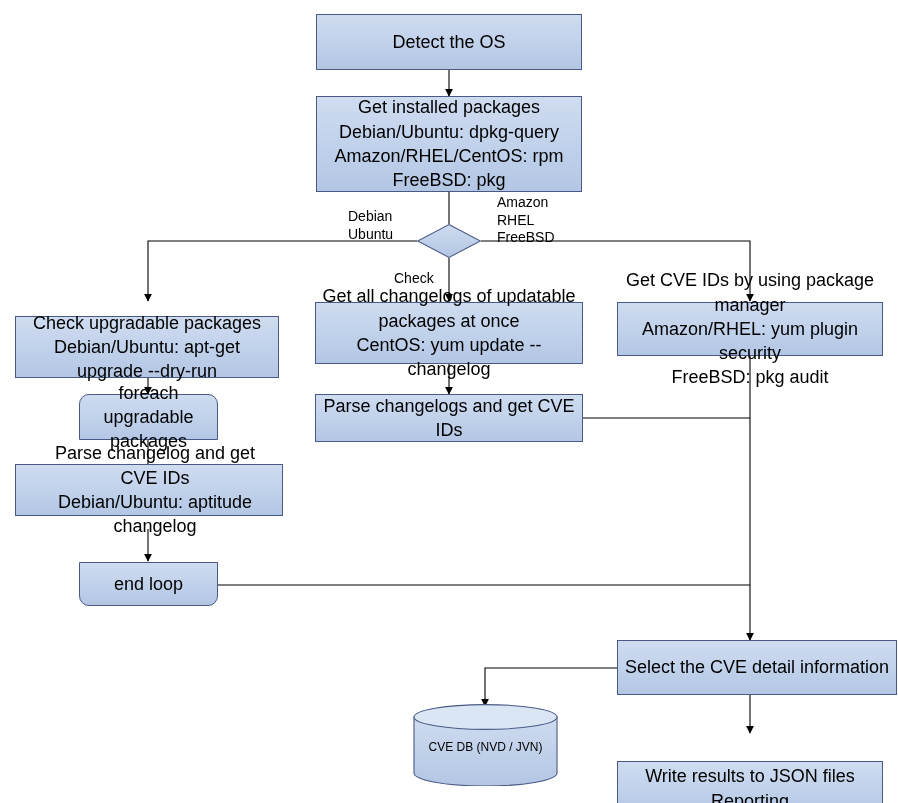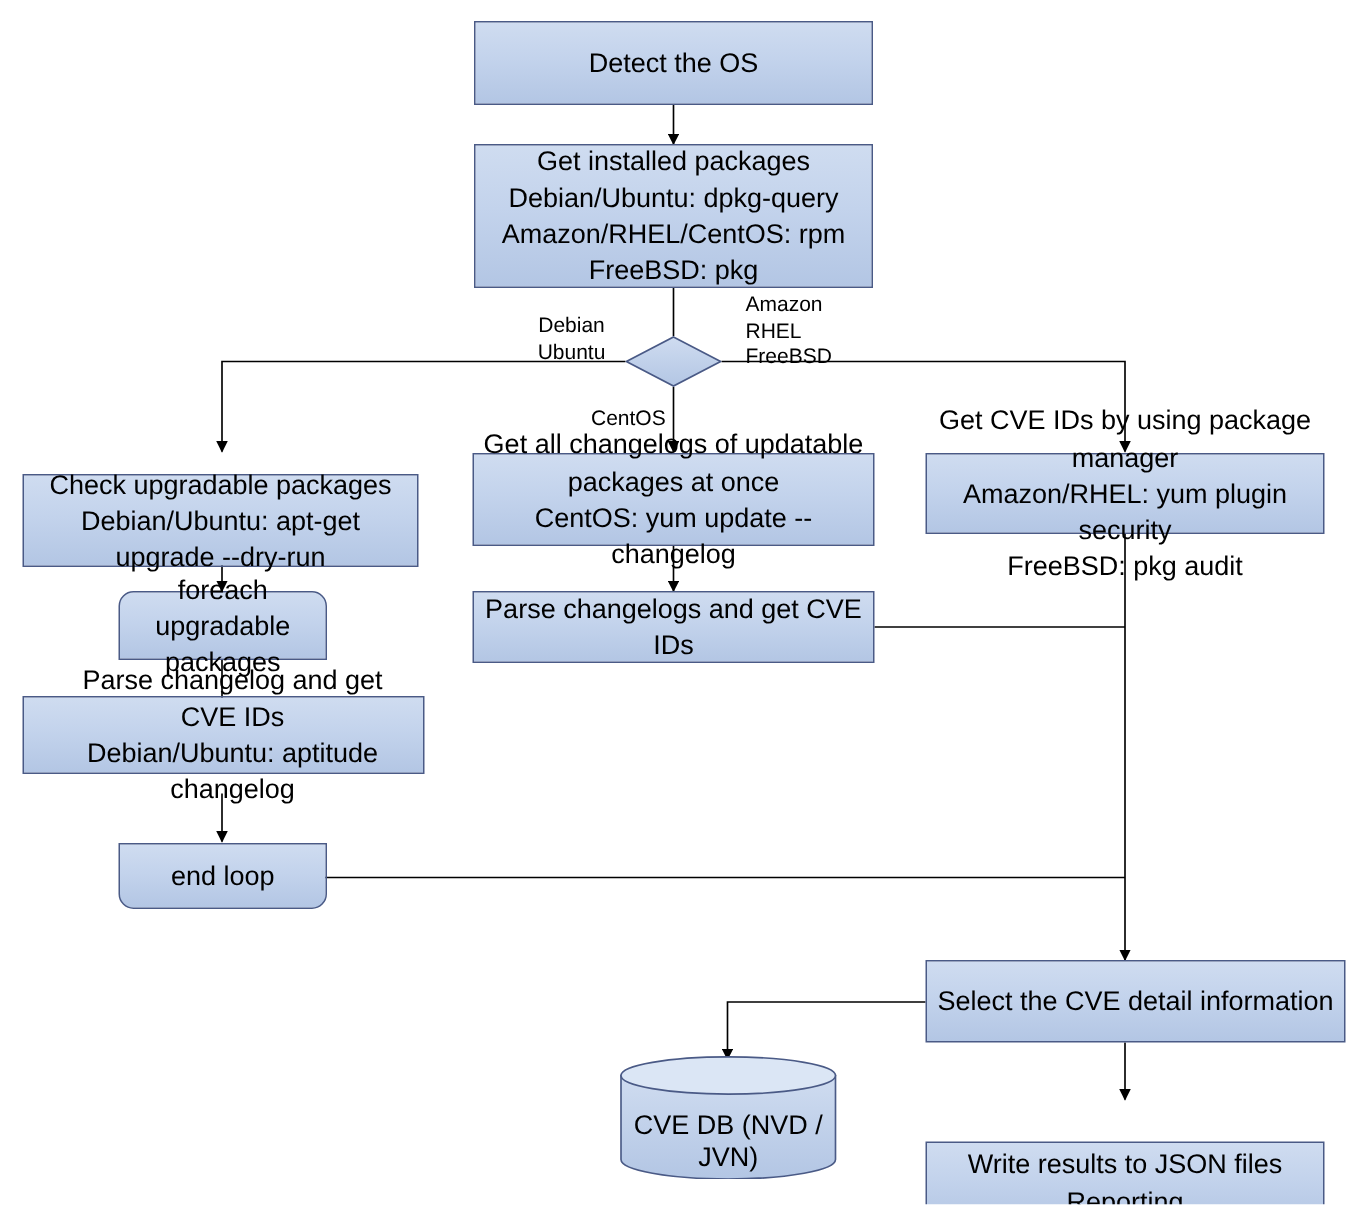--- a/index.html
+++ b/index.html
@@ -62,21 +62,21 @@
     line-height: 1.25;
     white-space: pre-line;
     color: #000;
     text-align: center;
   }
   .db {
     position: absolute;
   }
   .db-label {
     position: absolute;
-    font-size: 18px;
+    font-size: 12px;
     text-align: center;
     color: #000;
     width: 100%;
     top: 36px;
     left: 0;
   }
 </style>
 </head>
 <body>
 
@@ -193,22 +193,22 @@
           <stop offset="0%" stop-color="#cfdcf0"></stop>
           <stop offset="100%" stop-color="#b3c6e4"></stop>
         </linearGradient>
       </defs>
       <path d="M 1 13 L 1 69 A 71.5 13 0 0 0 144 69 L 144 13 Z" fill="url(#cgrad)" stroke="#4a5a86" stroke-width="1.1"></path>
       <ellipse cx="72.5" cy="13" rx="71.5" ry="12.4" fill="#dbe6f5" stroke="#4a5a86" stroke-width="1.1"></ellipse>
     </svg>
     <div class="db-label">CVE DB (NVD / JVN)</div>
   </div>
 
-  <div class="edge-label" style="left:348px; top:208px; width:66px; text-align:center;">Debian
+  <div class="edge-label" style="left:348px; top:208px; width:66px; text-align:left;">Debian
 Ubuntu</div>
 
   <div class="edge-label" style="left:497px; top:194px; width:78px; text-align:left;">Amazon
 RHEL
 FreeBSD</div>
 
-  <div class="edge-label" style="left:394px; top:270px; width:70px; text-align:left;">CentOS</div>
+  <div class="edge-label" style="left:394px; top:270px; width:70px; text-align:left;">Check</div>
 
 </div>
 
 </body></html>

